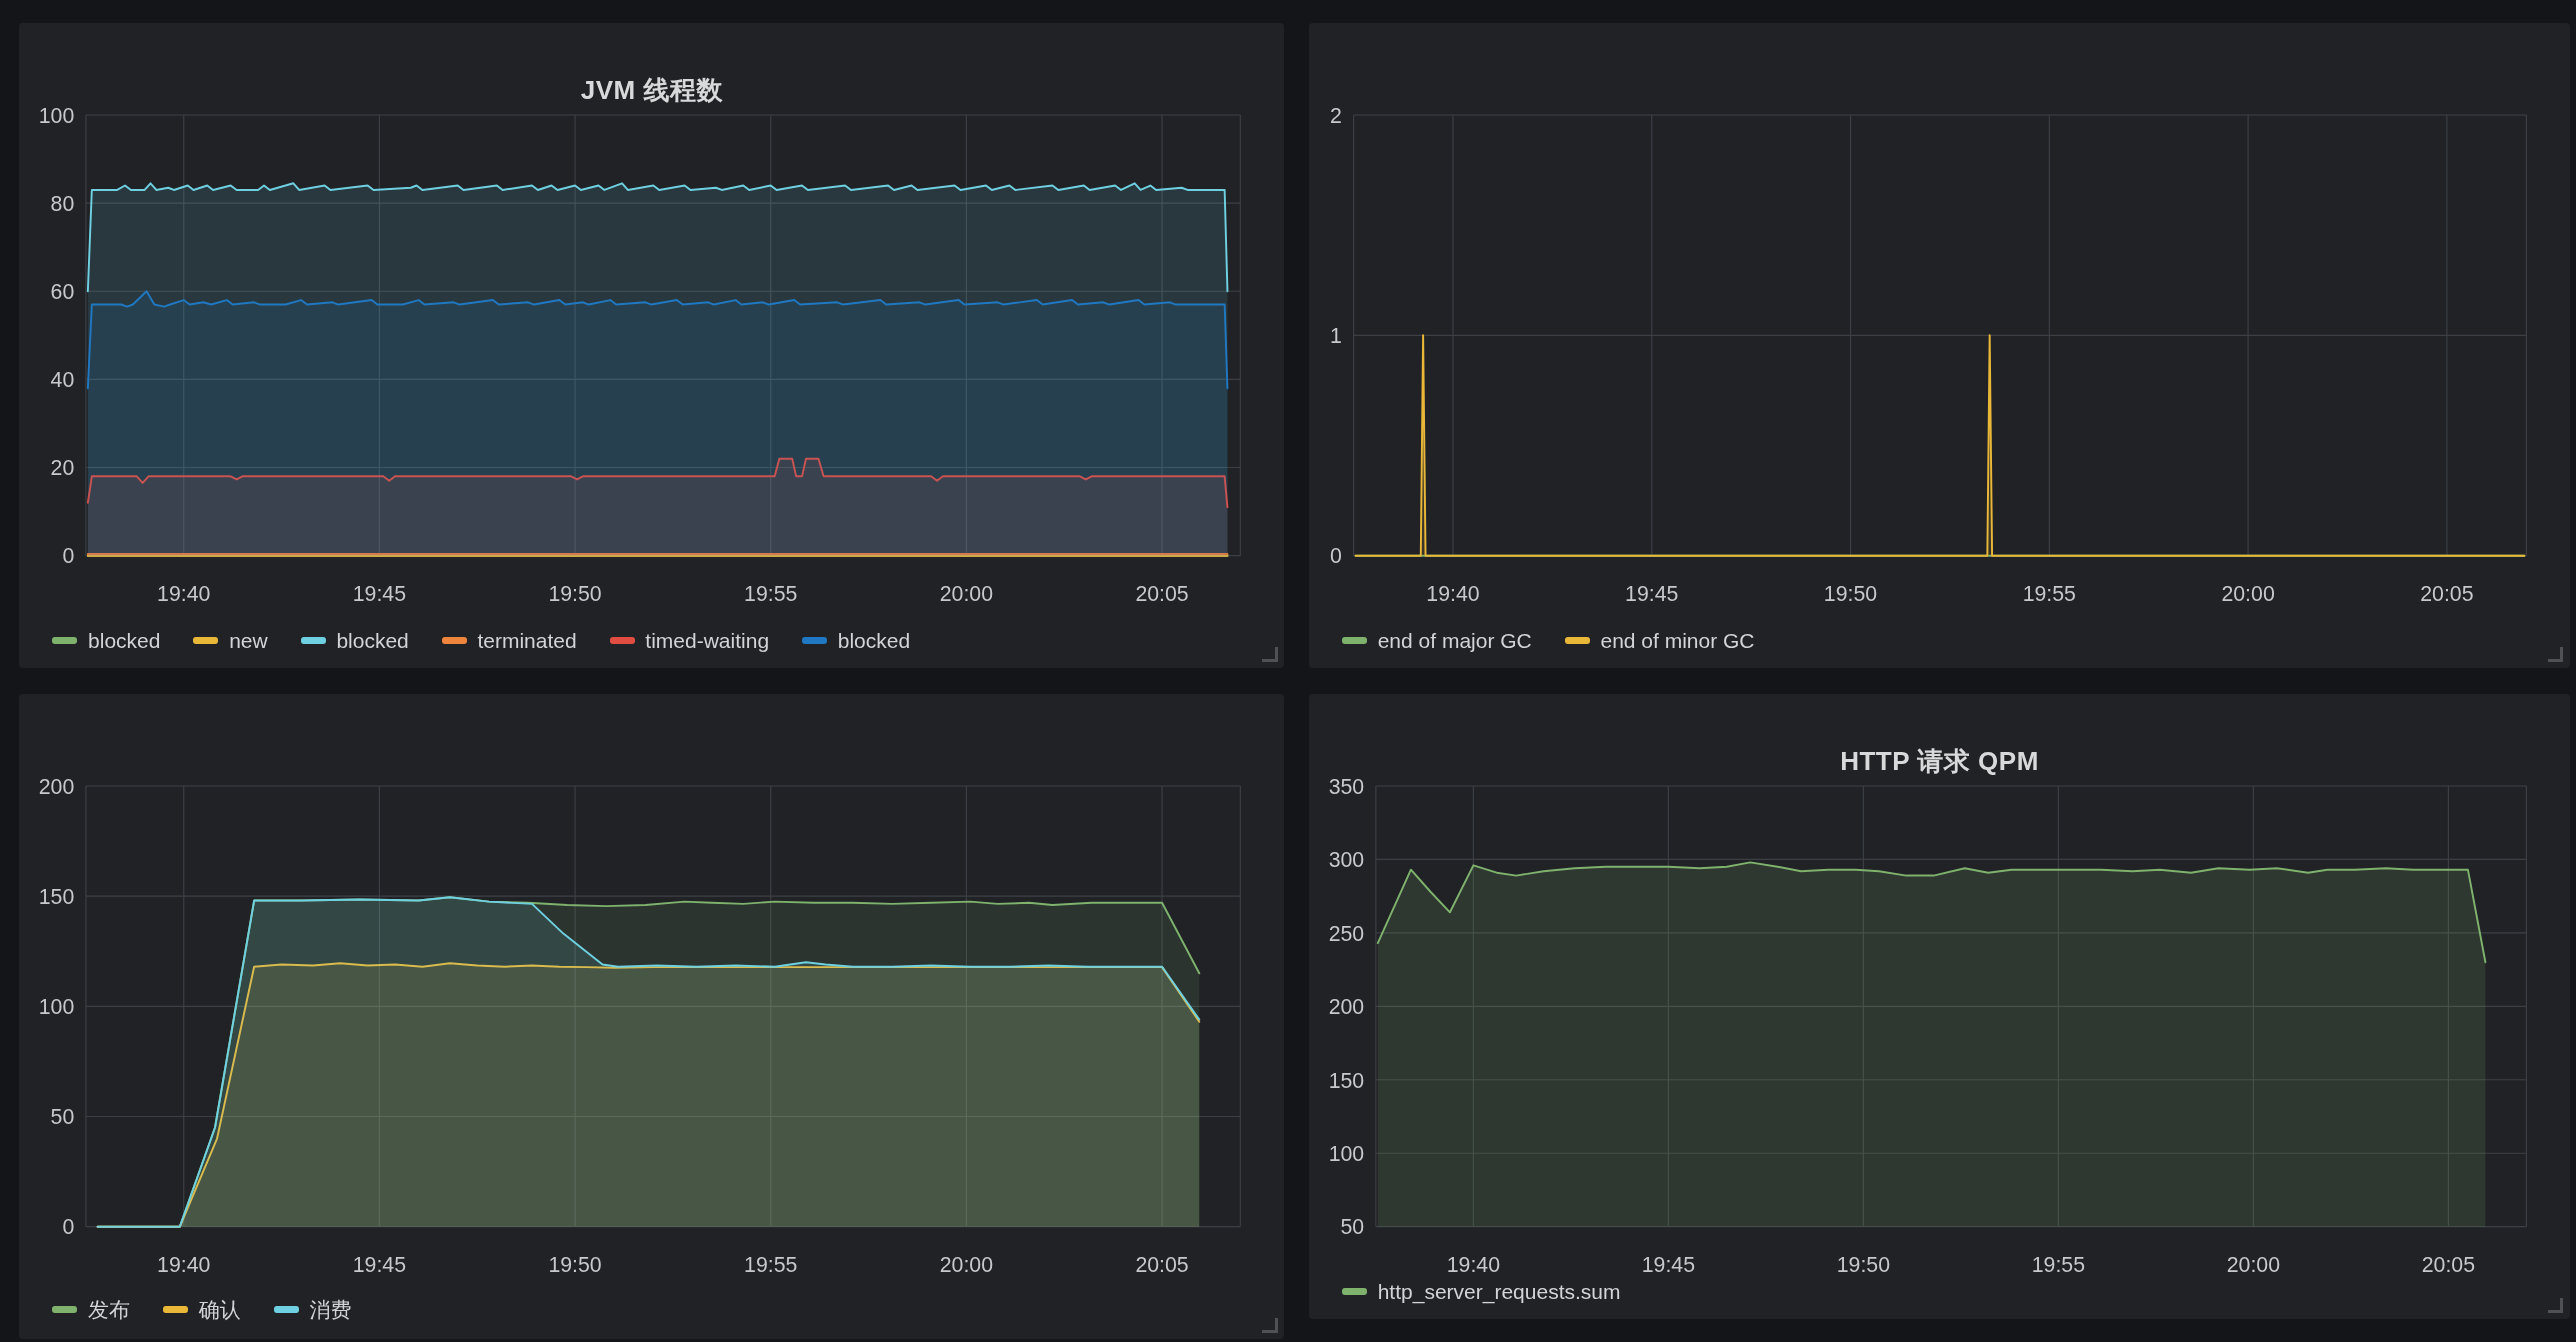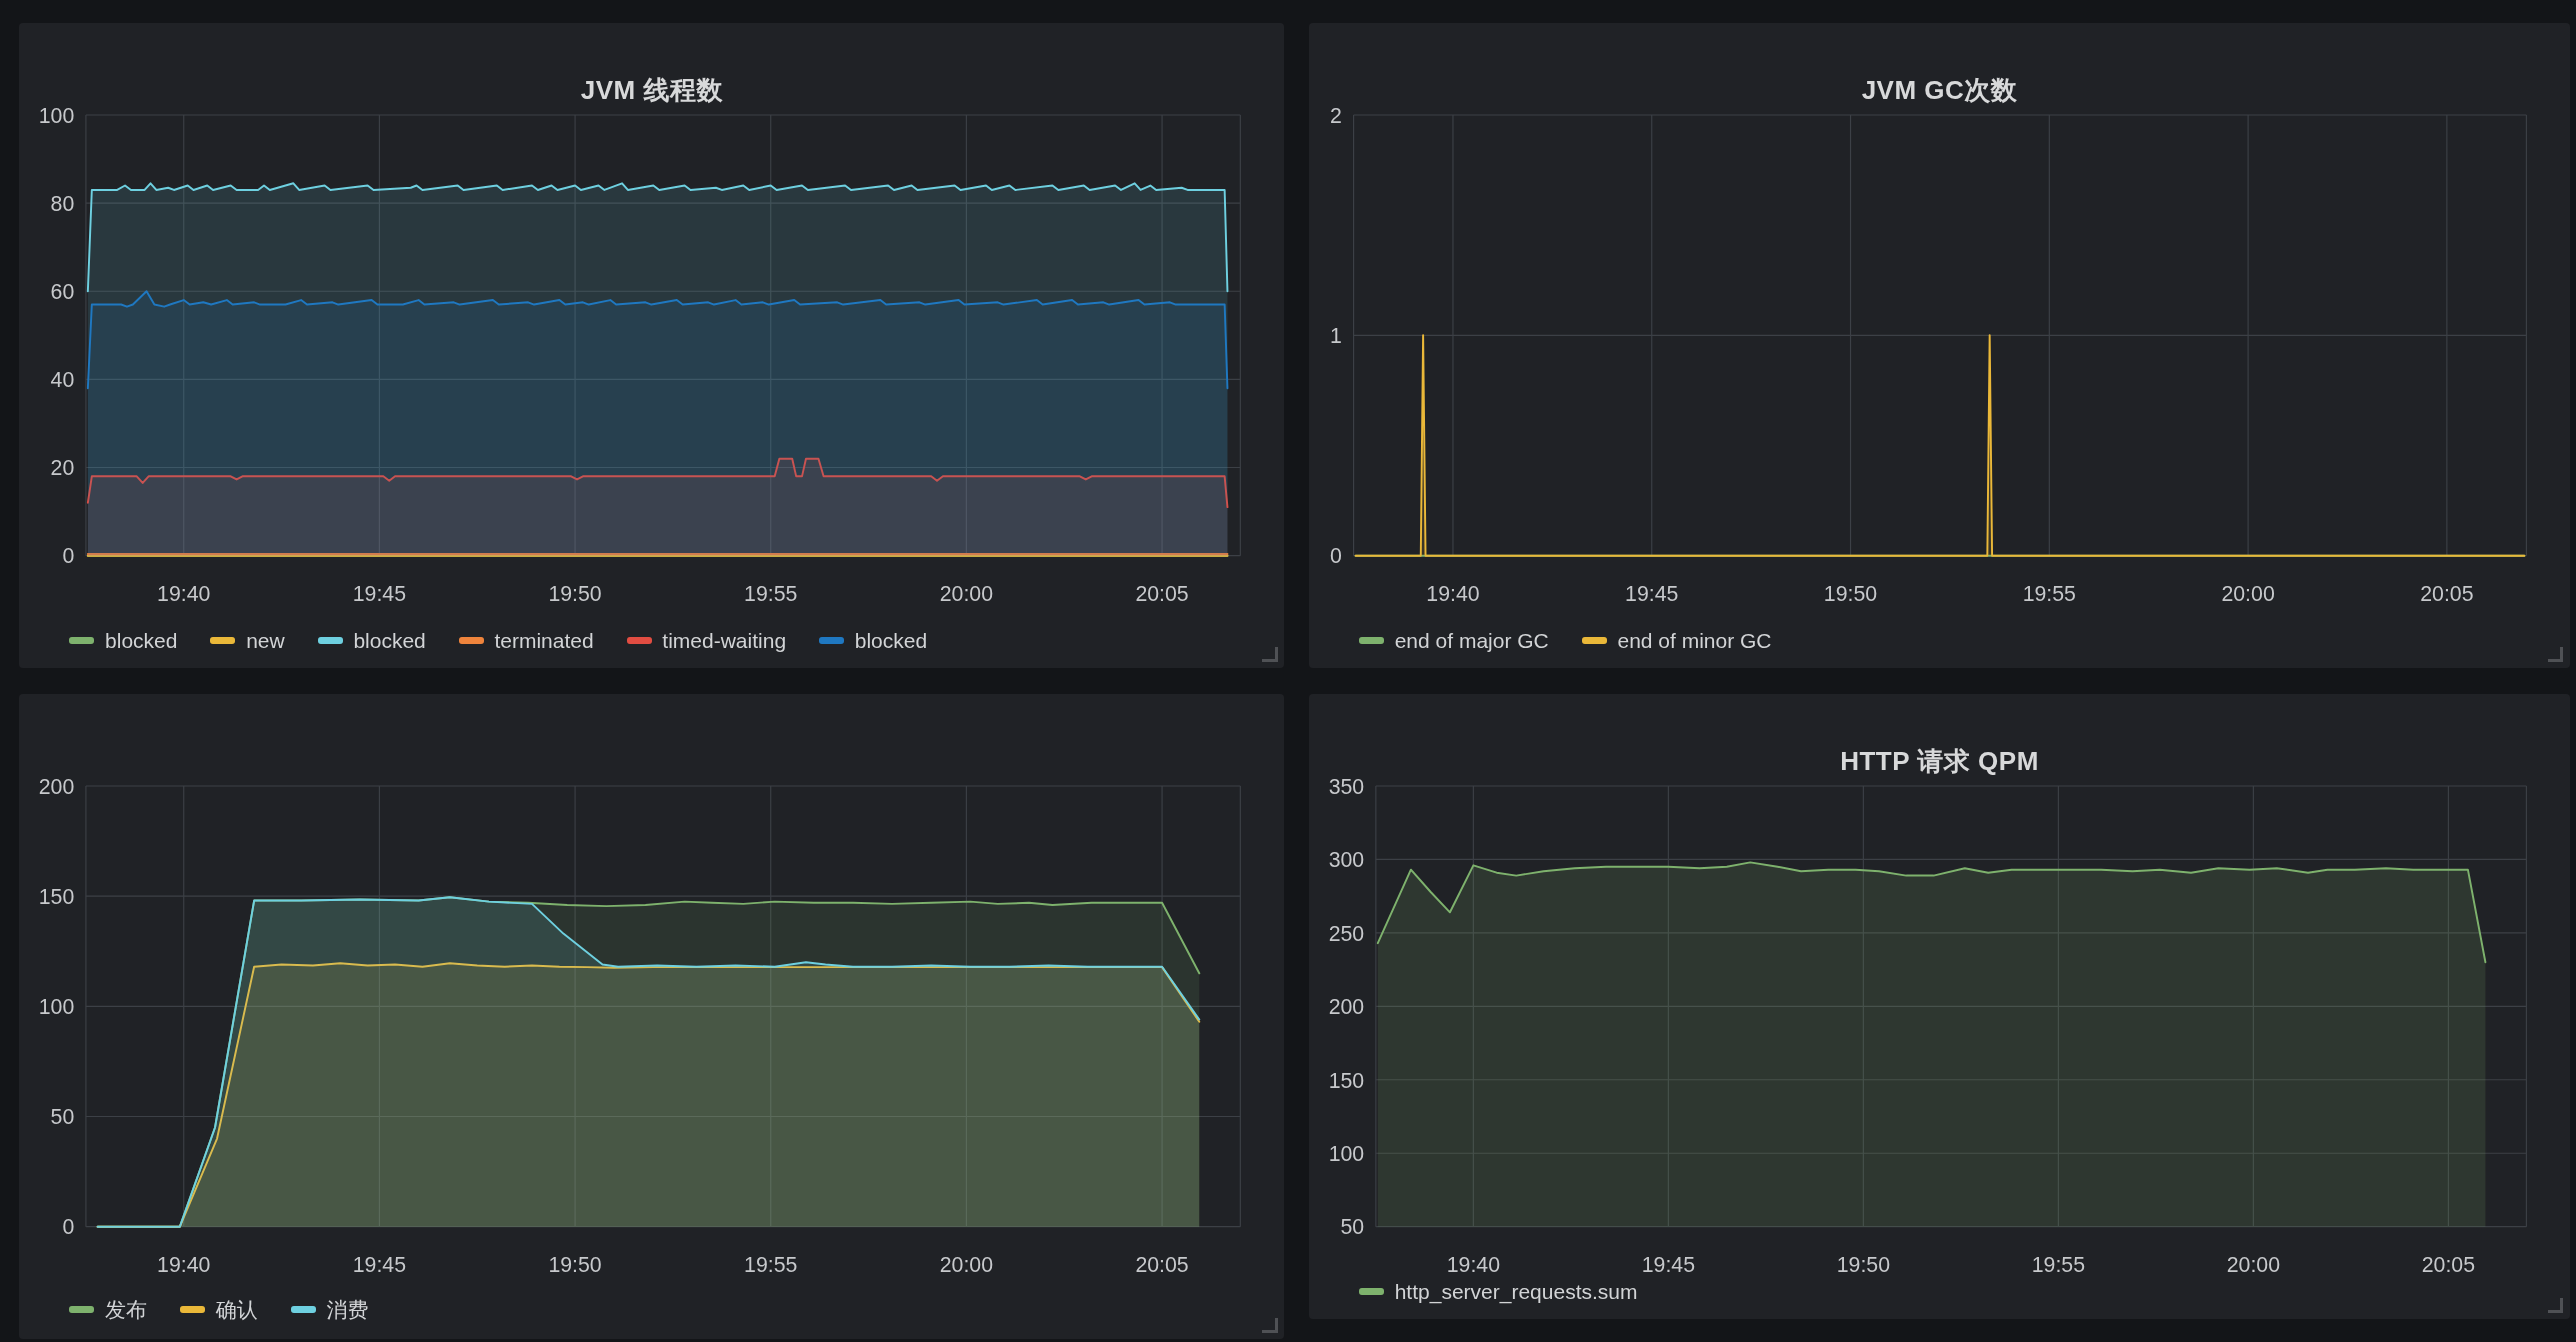--- a/index.html
+++ b/index.html
@@ -8,21 +8,21 @@
   .panel{position:absolute;background:#202226;border-radius:3.9px;}
   .panel.p1{left:19.4px;top:23px;width:1265px;height:645px;}
   .panel.p2{left:1309px;top:23px;width:1261px;height:645px;}
   .panel.p3{left:19.4px;top:694px;width:1265px;height:645px;}
   .panel.p4{left:1309px;top:694px;width:1261px;height:625px;}
   .panel-title{position:absolute;top:15px;left:0;right:0;margin:0;padding-top:35px;text-align:center;
          font-size:26px;font-weight:700;color:#d8d9da;letter-spacing:0.5px;}
   .plot{position:absolute;left:0;top:0;right:0;bottom:0;}
   .plot svg{display:block;}
   .tick-label{fill:#c7c9cc;font-size:22px;font-family:"Liberation Sans","DejaVu Sans",sans-serif;}
-  .legend{position:absolute;left:50px;bottom:15.5px;display:flex;gap:33px;align-items:center;}
+  .legend{position:absolute;left:33px;bottom:15.5px;display:flex;gap:33px;align-items:center;}
   .legend-item{display:flex;align-items:center;gap:10.7px;font-size:21px;color:#d2d4d6;cursor:pointer;}
   .dash{width:25px;height:6.8px;border-radius:2.9px;display:inline-block;}
   .rsz{position:absolute;right:6.8px;bottom:5.8px;width:12.6px;height:12.6px;
        border-right:3.9px solid #55575b;border-bottom:3.9px solid #55575b;opacity:.9;cursor:nwse-resize;}
 </style>
 </head>
 <body>
 
 <div id="stage">
 
@@ -93,21 +93,20 @@
         </span>
         <span class="legend-item">
           <span class="dash" style="background: rgb(31, 120, 193);"></span>
           <span>blocked</span>
         </span>
       </div>
     <span class="rsz"></span>
   </section>
 
   <section class="panel p2">
-    <h2 class="panel-title">JVM GC次数</h2>
     <div class="plot">
         <svg width="1261" height="645" viewBox="0 0 1302 666">
           <line x1="46" x2="1257" y1="550" y2="550" stroke="#3c4046" stroke-width="1.2"></line>
           <text x="34" y="558" text-anchor="end" class="tick-label">0</text>
           <line x1="46" x2="1257" y1="322.5" y2="322.5" stroke="#3c4046" stroke-width="1.2"></line>
           <text x="34" y="330.5" text-anchor="end" class="tick-label">1</text>
           <line x1="46" x2="1257" y1="95" y2="95" stroke="#3c4046" stroke-width="1.2"></line>
           <text x="34" y="103" text-anchor="end" class="tick-label">2</text>
           <line x1="148.6271186440678" x2="148.6271186440678" y1="95" y2="550" stroke="#3c4046" stroke-width="1.2"></line>
           <text x="148.6271186440678" y="597" text-anchor="middle" class="tick-label">19:40</text>

